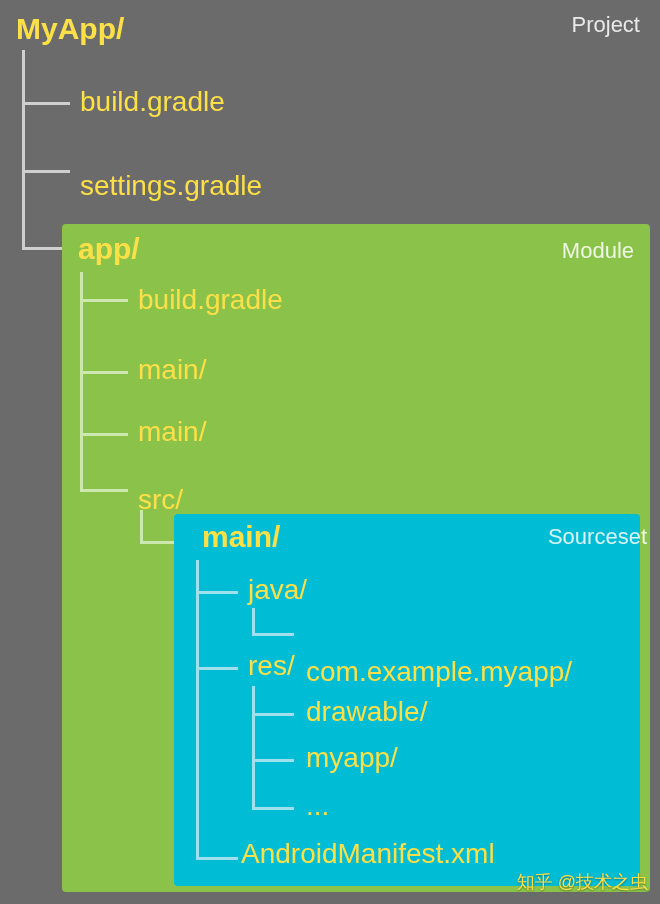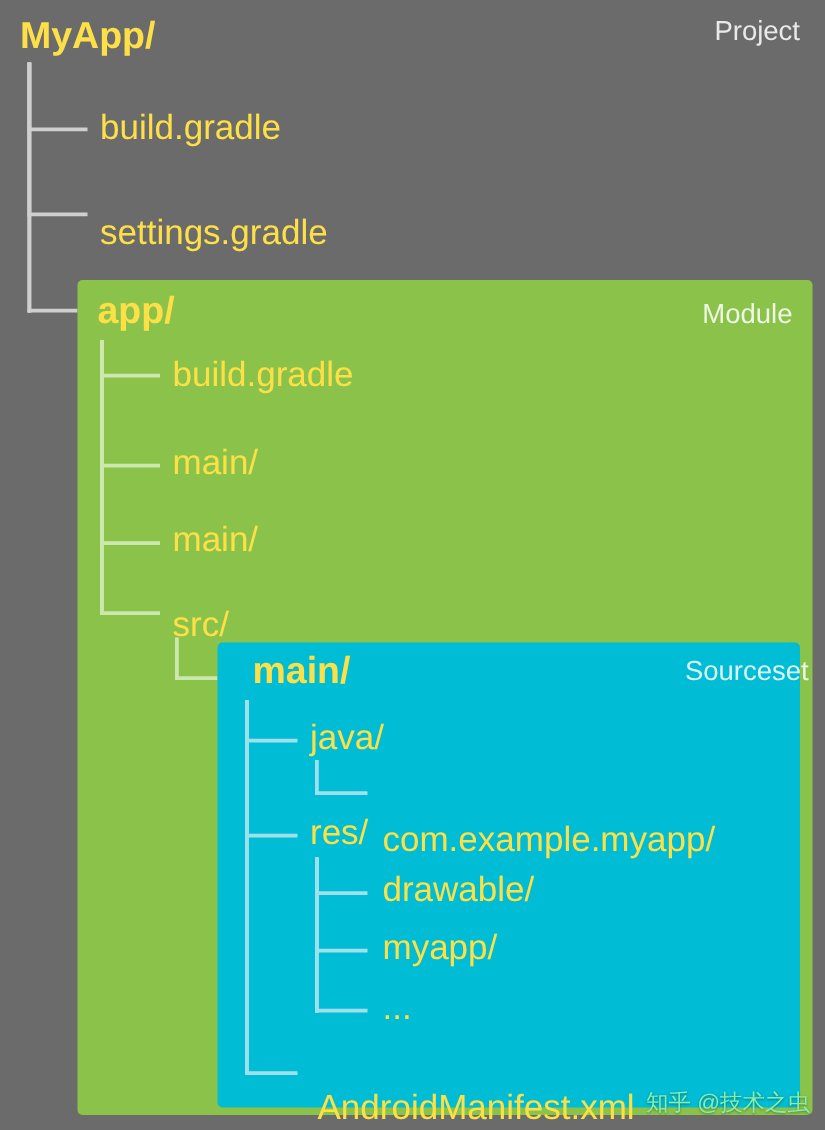--- a/index.html
+++ b/index.html
@@ -31,21 +31,21 @@
   }
   .vline {
     position: absolute;
     border-left: 3px solid;
   }
   .watermark {
     position: absolute;
     right: 12px;
     bottom: 10px;
     font-size: 18px;
-    color: #86efac;
+    color: #fde047;
     text-shadow: 0 1px 2px rgba(0,0,0,.4);
     font-family: "Microsoft YaHei", Arial, sans-serif;
   }
   .module-box {
     position: absolute;
     left: 62px; top: 224px;
     width: 588px; height: 668px;
     background: #8bc34a;
     border-radius: 4px;
   }
@@ -103,15 +103,15 @@
 
 <div class="vline" style="left:252px; top:686px; height:124px; border-color:#9ee1ec;"></div>
 <div class="branch" style="left:252px; top:686px; width:42px; height:30px; border-color:#9ee1ec;"></div>
 <div class="label" style="left:306px; top:696px;text-align:right;">drawable/</div>
 <div class="branch" style="left:252px; top:686px; width:42px; height:76px; border-color:#9ee1ec;"></div>
 <div class="label" style="left:306px; top:742px;">myapp/</div>
 <div class="branch" style="left:252px; top:686px; width:42px; height:124px; border-color:#9ee1ec;"></div>
 <div class="label" style="left:306px; top:790px;">...</div>
 
 <div class="branch" style="left:196px; top:560px; width:42px; height:300px; border-color:#9ee1ec;"></div>
-<div class="label" style="left:254px; top:838px;margin-top:32px;">AndroidManifest.xml</div>
+<div class="label" style="left:241px; top:838px;">AndroidManifest.xml</div>
 
 <div class="watermark">知乎 @技术之虫</div>
 
 </body></html>

